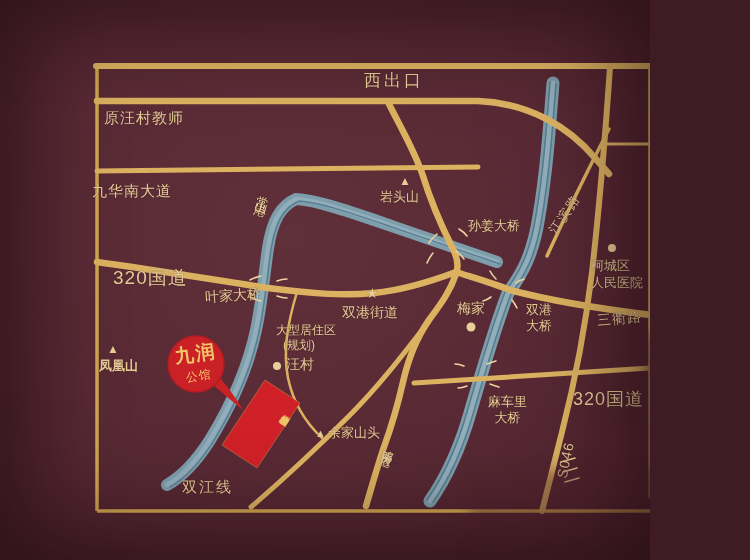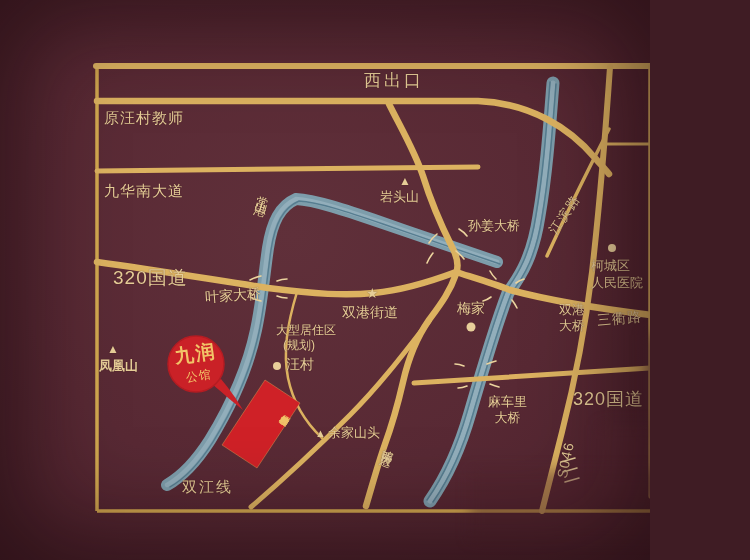--- a/index.html
+++ b/index.html
@@ -84,42 +84,42 @@
     <polygon points="300,403 265,380 222,445 257,468" fill="#cf2127" stroke="rgba(232,176,90,.4)" stroke-width="1"></polygon>
 
     <g>
       <path d="M212,384 C225,395 233,402 243,410 C236,398 230,390 221,379 Z" fill="#ca2127"></path>
       <circle cx="196" cy="364" r="28" fill="#ca2127" stroke="#b41c22" stroke-width="1.5"></circle>
     </g>
   </svg>
 
   <div class="lbl" style="left:364px;top:71px;font-size:17px;letter-spacing:3px;">西出口</div>
   <div class="lbl" style="left:104px;top:109px;font-size:15px;letter-spacing:1px;">原汪村教师</div>
-  <div class="lbl" style="left:104px;top:182px;font-size:15px;letter-spacing:1px;">九华南大道</div>
+  <div class="lbl" style="left:92px;top:182px;font-size:15px;letter-spacing:1px;">九华南大道</div>
   <div class="lbl" style="left:113px;top:267px;font-size:19px;letter-spacing:1px;">320国道</div>
   <div class="lbl" style="left:205px;top:287px;font-size:14px;transform:rotate(-4deg);">叶家大桥</div>
   <div class="lbl vert" style="left:257px;top:186px;font-size:13px;letter-spacing:4px;transform:rotate(16deg);">常山港</div>
 
   <span class="ico" style="left:399px;top:174px;font-size:12px;">▲</span>
   <div class="lbl" style="left:380px;top:190px;font-size:13px;">岩头山</div>
 
   <div class="lbl" style="left:452px;top:219px;font-size:13px;margin-left:16px;">孙姜大桥</div>
   <div class="lbl" style="left:543px;top:207px;font-size:13px;letter-spacing:2px;transform:rotate(-56deg);">江滨路</div>
 
   <div class="lbl blk" style="left:591px;top:257px;font-size:13px;line-height:17px;">
     <span>柯城区</span>
     <span>人民医院</span>
   </div>
 
   <span class="ico" style="left:366px;top:285px;font-size:14px;">★</span>
   <div class="lbl" style="left:342px;top:304px;font-size:14px;">双港街道</div>
 
   <div class="lbl" style="left:457px;top:300px;font-size:14px;">梅家</div>
 
-  <div class="lbl blk" style="left:559px;top:302px;font-size:13px;line-height:16px;">
+  <div class="lbl blk" style="left:526px;top:302px;font-size:13px;line-height:16px;">
     <span>双港</span>
     <span>大桥</span>
   </div>
 
   <div class="lbl" style="left:597px;top:310px;font-size:14px;letter-spacing:1px;transform:rotate(-5deg);">三衢路</div>
 
   <div class="lbl blk" style="left:276px;top:323px;font-size:12px;line-height:15px;">
     <span>大型居住区</span>
     <span style="padding-left:7px;">(规划)</span>
   </div>

